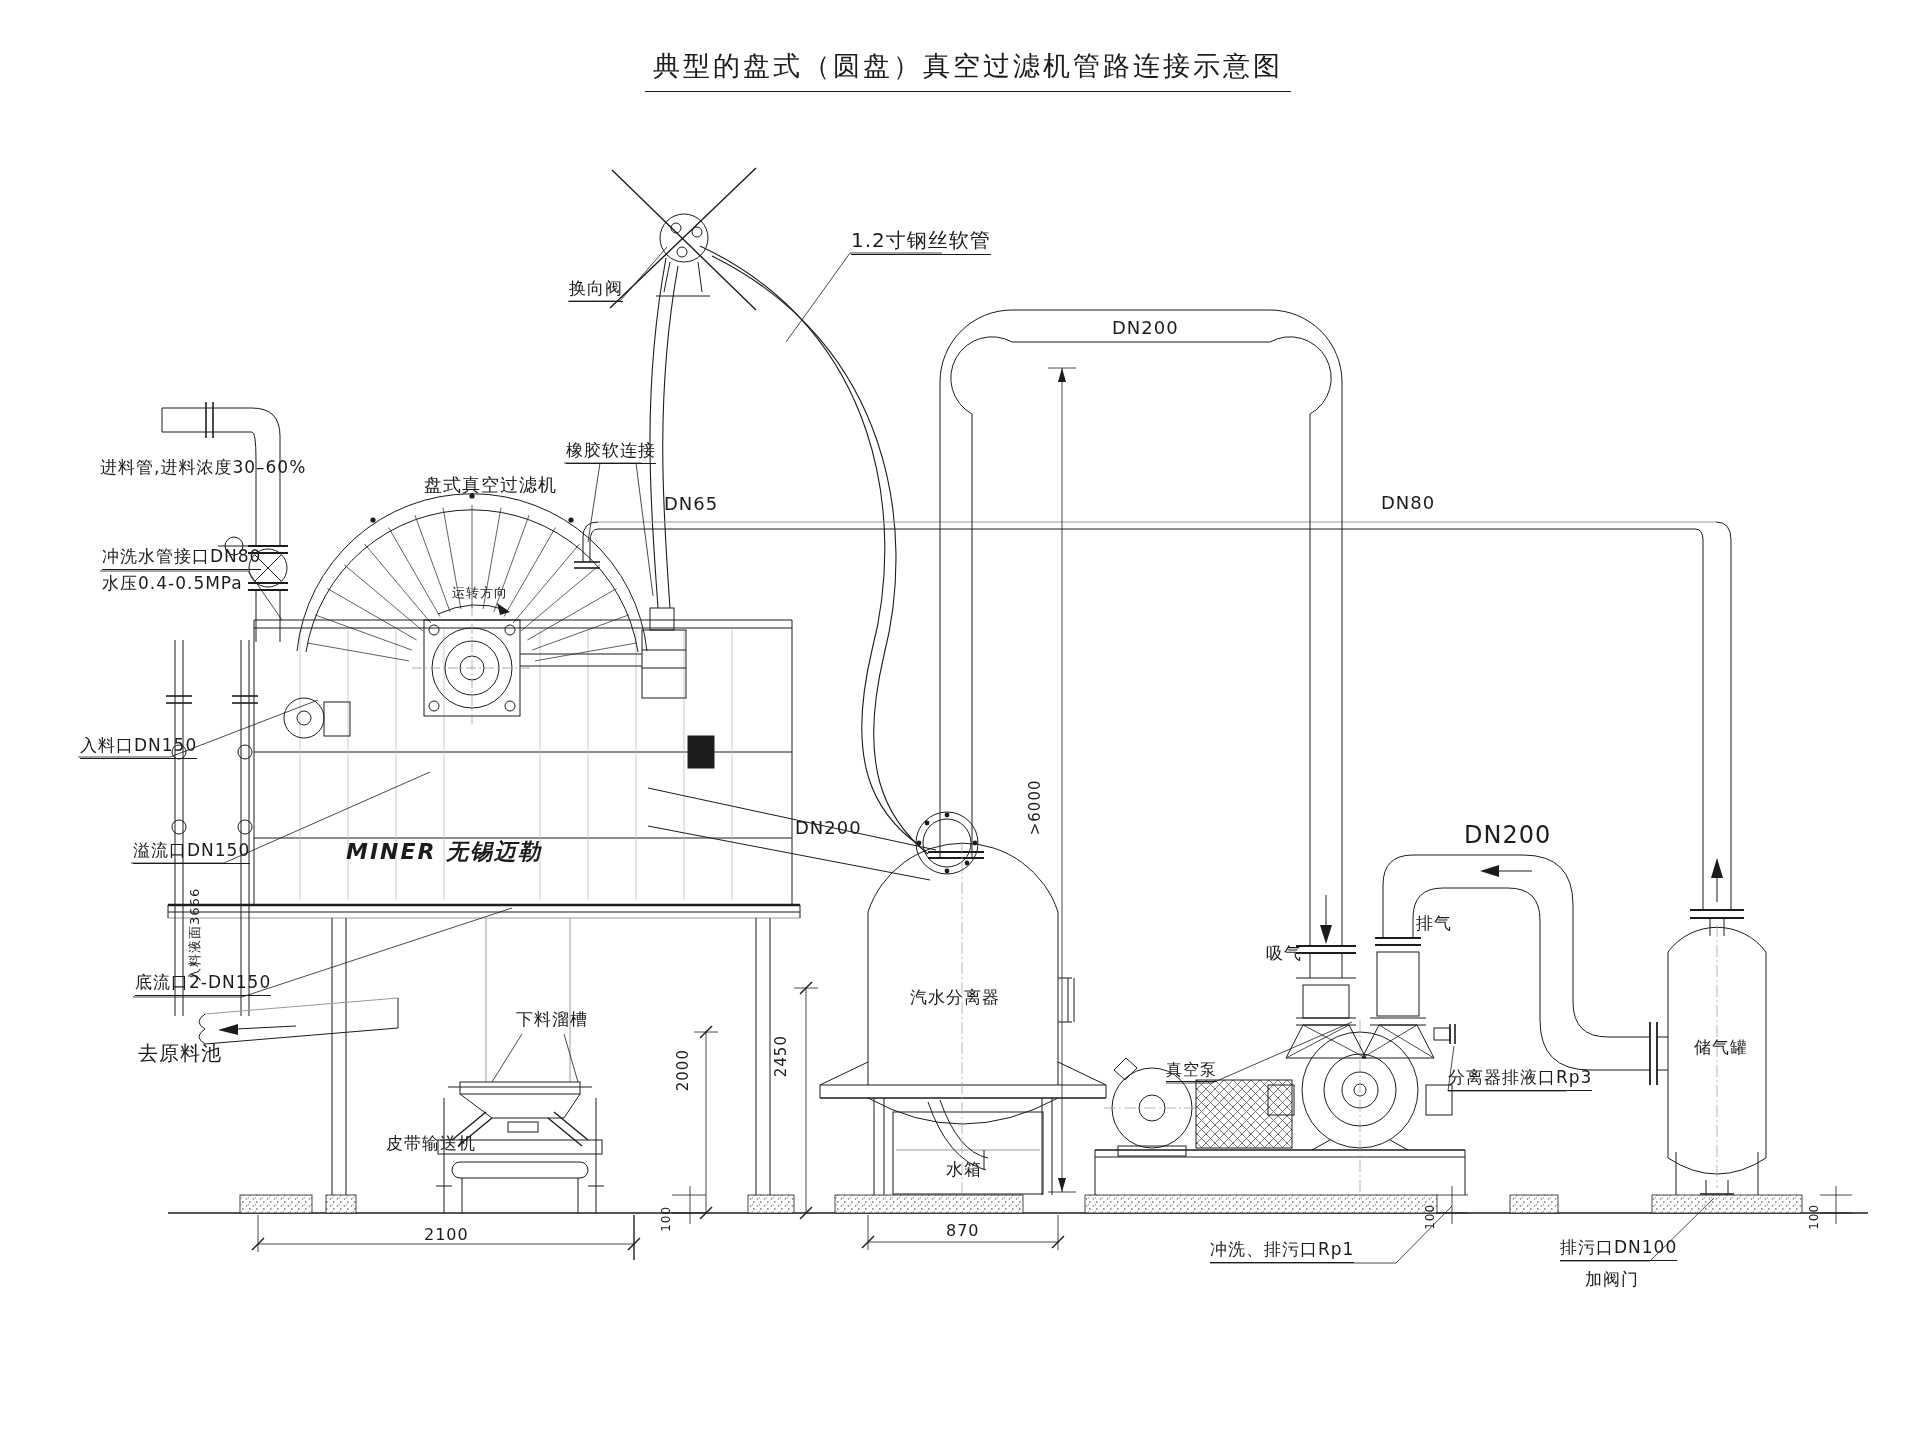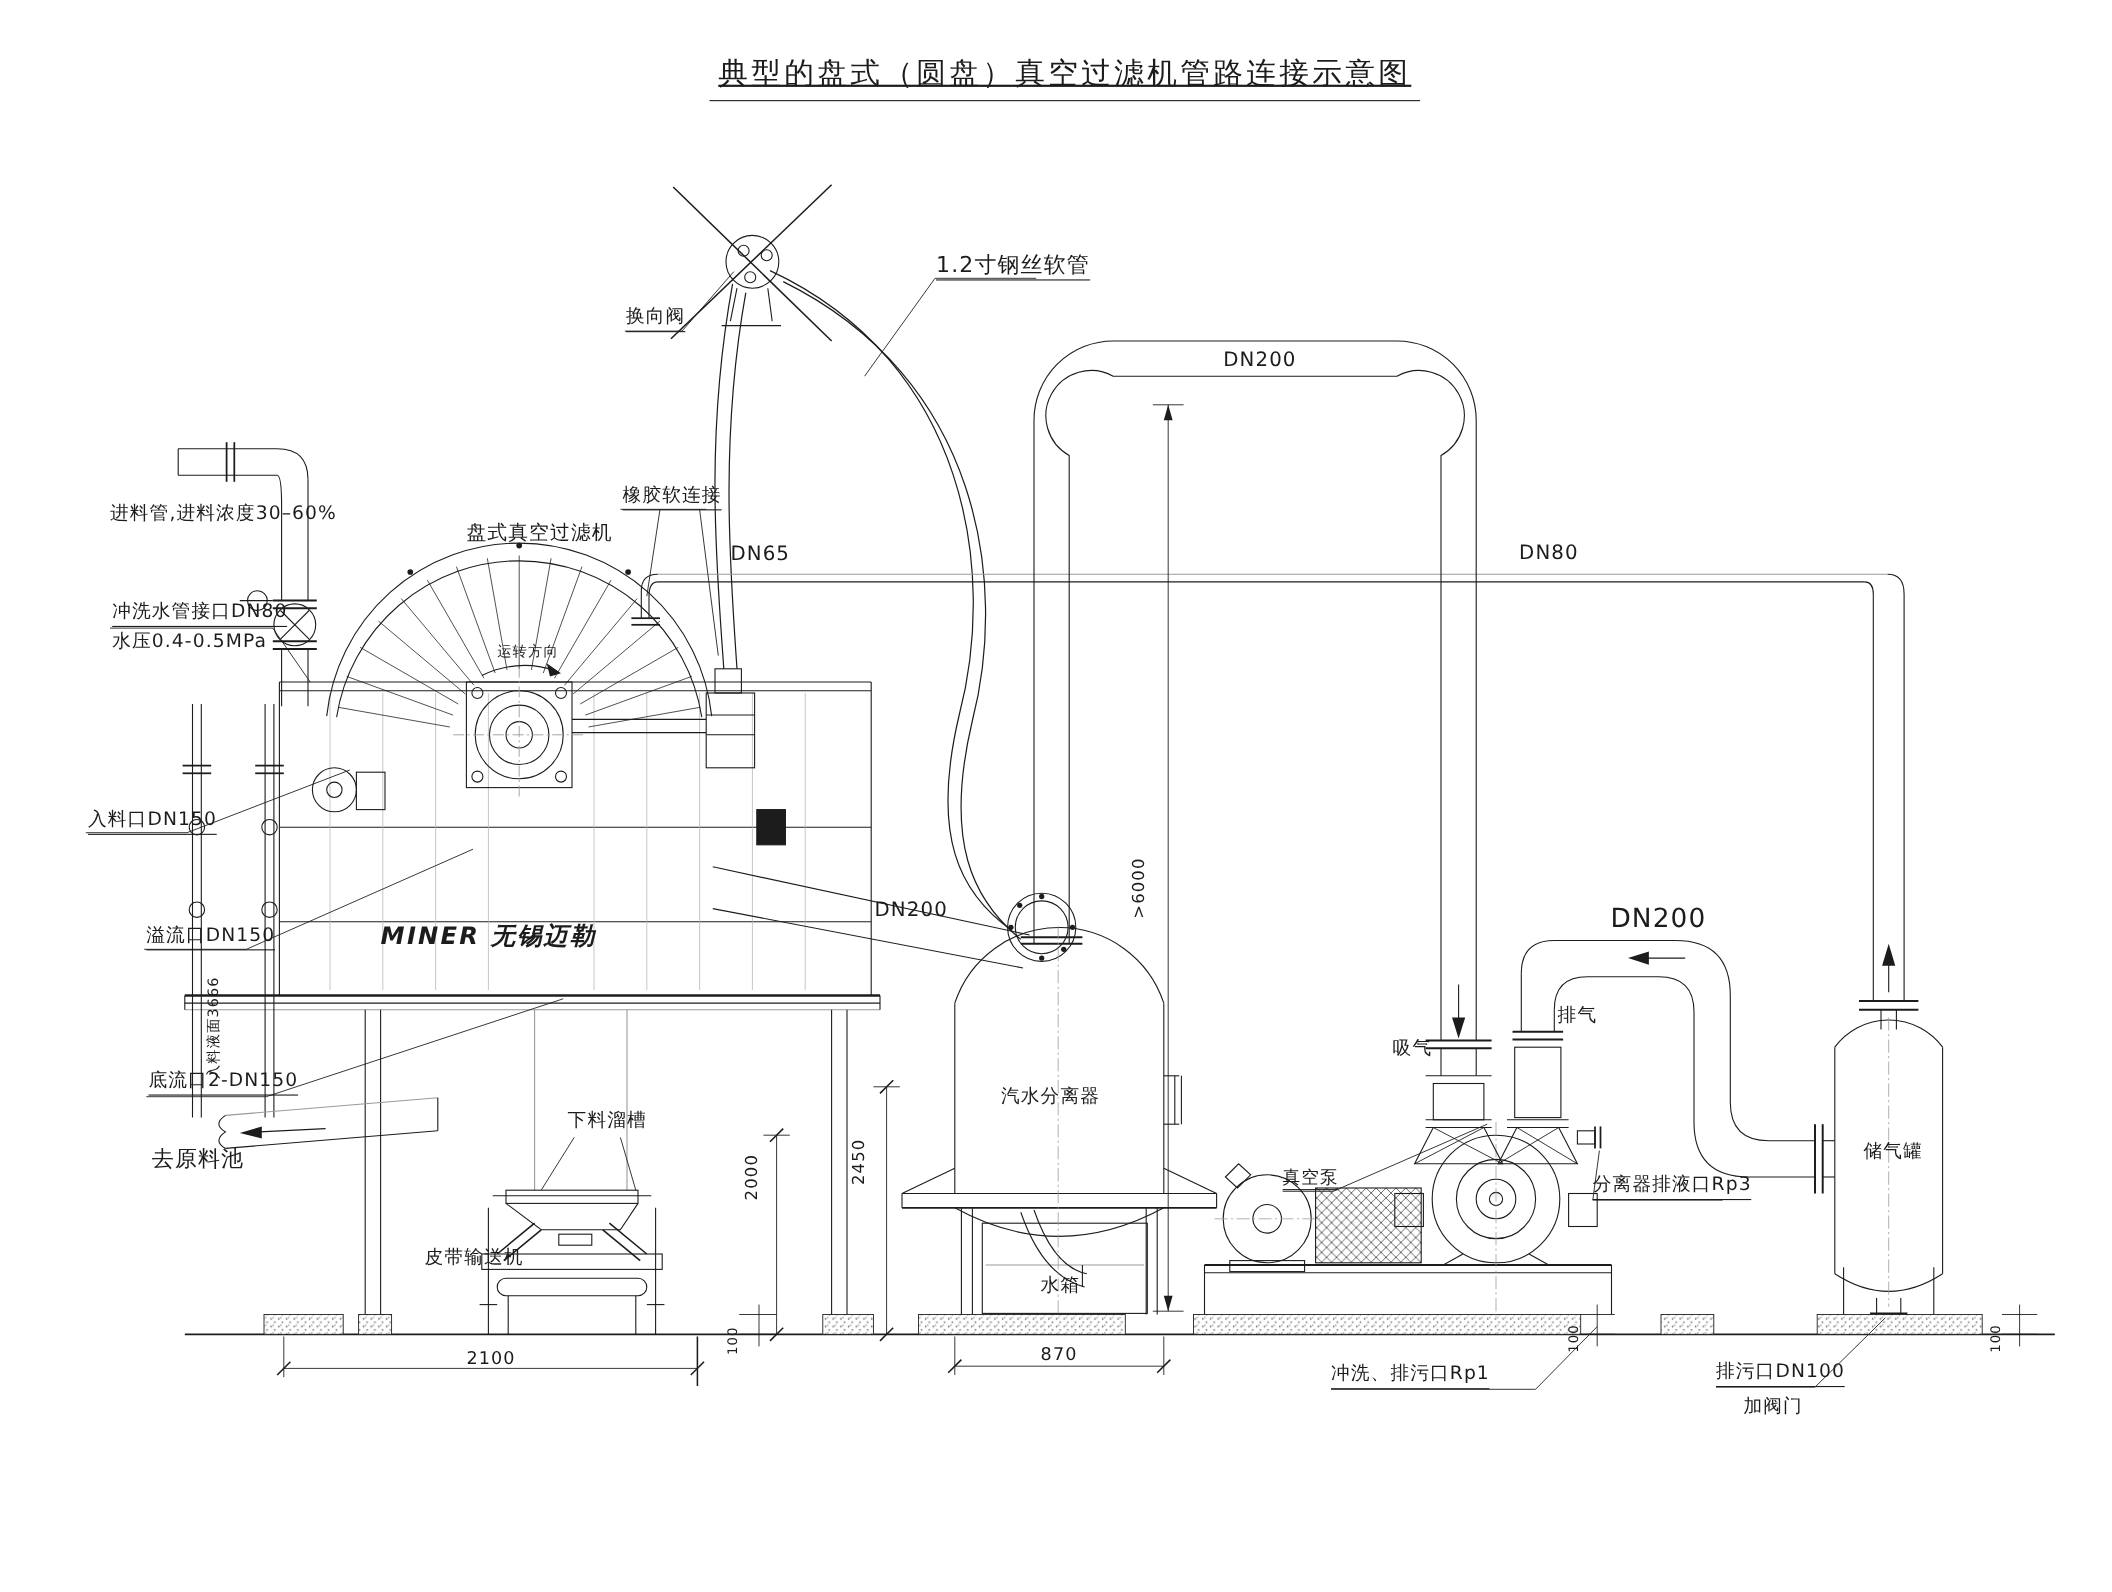--- a/index.html
+++ b/index.html
@@ -9,21 +9,21 @@
   .lbl.u{border-bottom:1px solid #1c1c1c;padding-bottom:2px;}
   .lbl.v{transform:rotate(-90deg);transform-origin:0 100%;}
   .lbl.b{font-weight:bold;font-style:italic;letter-spacing:2px;}
   #title{position:absolute;color:#1c1c1c;font-size:27px;letter-spacing:3px;border-bottom:1.5px solid #1c1c1c;padding:0 8px 7px 8px;}
 </style>
 </head>
 <body>
 
 <div id="sheet">
 
-<div id="title" style="left:645px;top:48px;text-decoration:underline;">典型的盘式（圆盘）真空过滤机管路连接示意图</div>
+<div id="title" style="left:645px;top:48px;">典型的盘式（圆盘）真空过滤机管路连接示意图</div>
 
 <svg width="1920" height="1447" viewBox="0 0 1920 1447">
 <defs>
   <pattern id="speck" width="7" height="7" patternUnits="userSpaceOnUse">
     <rect width="7" height="7" fill="#ffffff"></rect>
     <circle cx="1.5" cy="2" r="0.8" fill="#6e6e6e"></circle>
     <circle cx="4.8" cy="5" r="0.9" fill="#8a8a8a"></circle>
     <circle cx="3.4" cy="0.8" r="0.7" fill="#9a9a9a"></circle>
   </pattern>
   <pattern id="xhatch" width="9" height="9" patternUnits="userSpaceOnUse">

